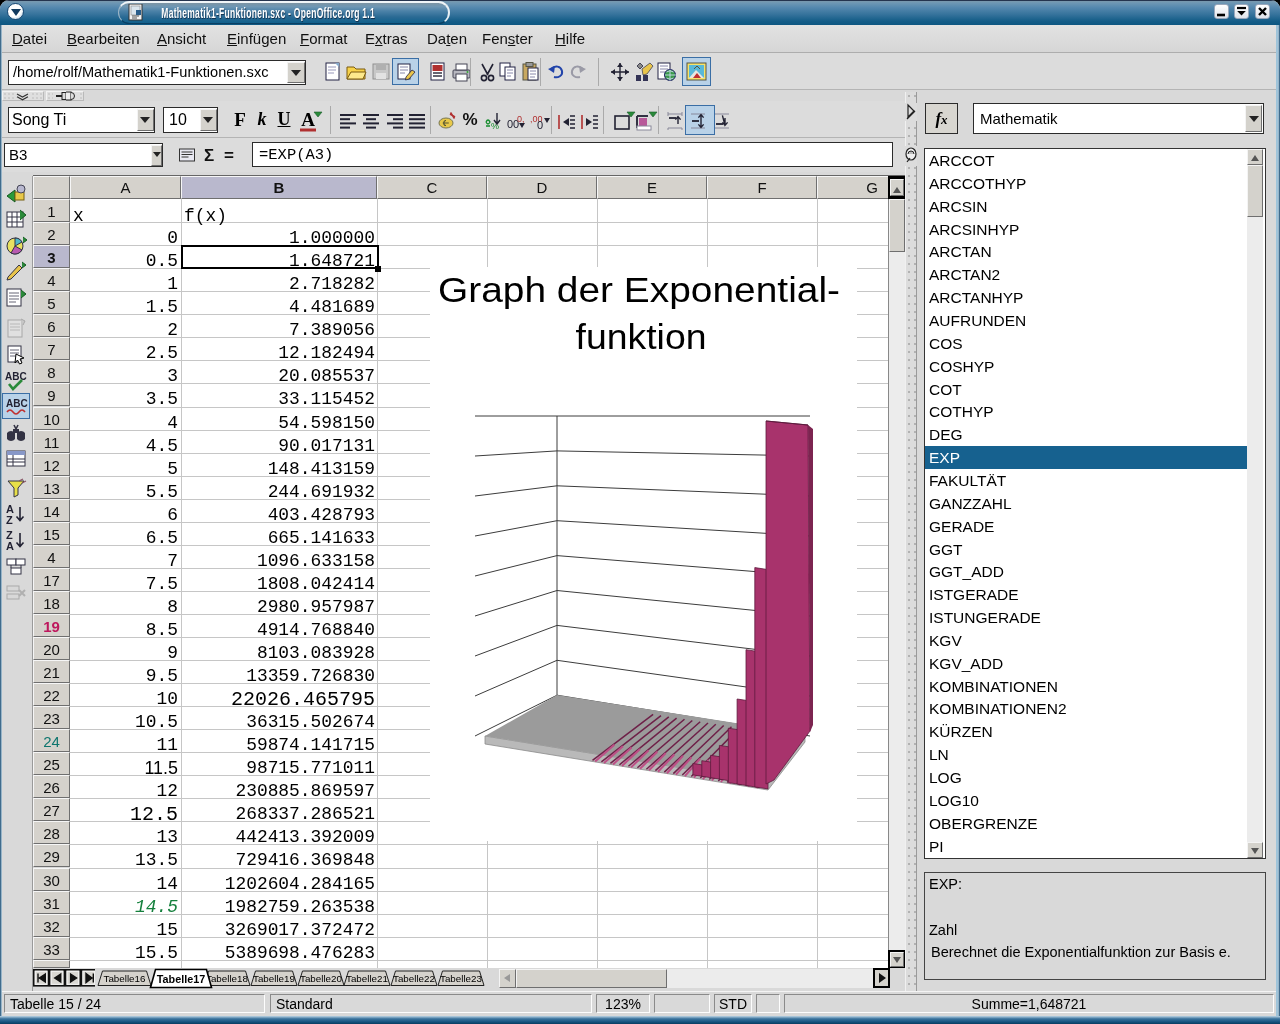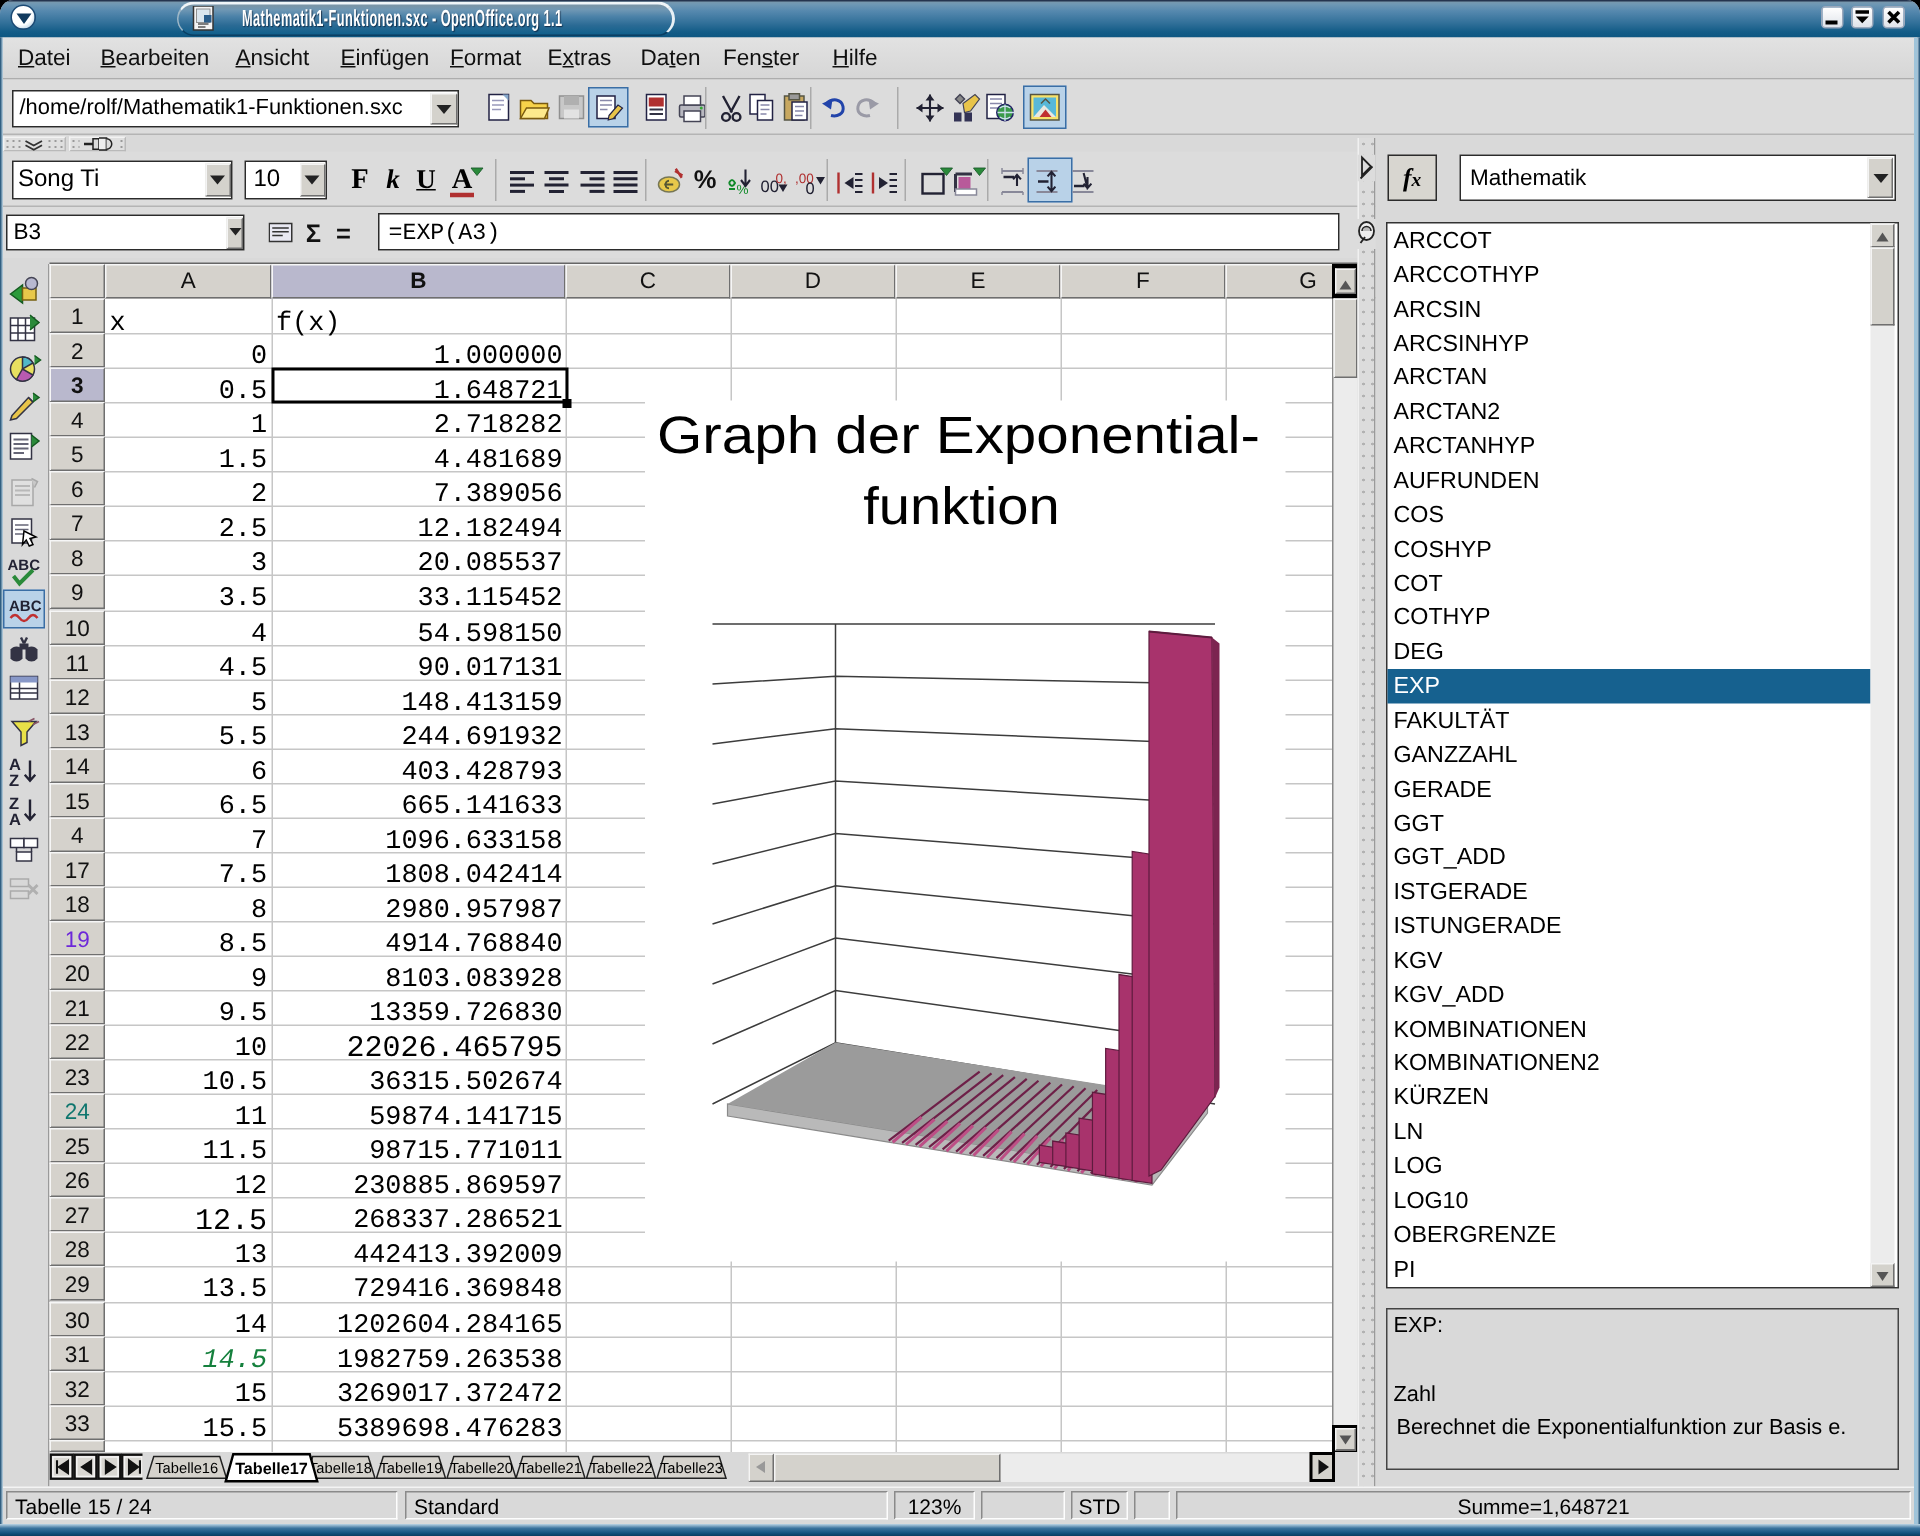--- a/index.html
+++ b/index.html
@@ -283,21 +283,21 @@
 <div style="position:absolute;left:33px;top:383.4px;width:37px;height:23.1px;background:#d5d2cc;border-top:1px solid #f6f6f6;border-left:1px solid #f6f6f6;border-bottom:1px solid #6f6f6f;border-right:1px solid #6f6f6f;font-size:15px;font-weight:normal;color:#111;text-align:center;line-height:23px;">9</div>
 <div style="position:absolute;left:33px;top:406.5px;width:37px;height:23.0px;background:#d5d2cc;border-top:1px solid #f6f6f6;border-left:1px solid #f6f6f6;border-bottom:1px solid #6f6f6f;border-right:1px solid #6f6f6f;font-size:15px;font-weight:normal;color:#111;text-align:center;line-height:23px;">10</div>
 <div style="position:absolute;left:33px;top:429.5px;width:37px;height:23.1px;background:#d5d2cc;border-top:1px solid #f6f6f6;border-left:1px solid #f6f6f6;border-bottom:1px solid #6f6f6f;border-right:1px solid #6f6f6f;font-size:15px;font-weight:normal;color:#111;text-align:center;line-height:23px;">11</div>
 <div style="position:absolute;left:33px;top:452.6px;width:37px;height:23.1px;background:#d5d2cc;border-top:1px solid #f6f6f6;border-left:1px solid #f6f6f6;border-bottom:1px solid #6f6f6f;border-right:1px solid #6f6f6f;font-size:15px;font-weight:normal;color:#111;text-align:center;line-height:23px;">12</div>
 <div style="position:absolute;left:33px;top:475.6px;width:37px;height:23.1px;background:#d5d2cc;border-top:1px solid #f6f6f6;border-left:1px solid #f6f6f6;border-bottom:1px solid #6f6f6f;border-right:1px solid #6f6f6f;font-size:15px;font-weight:normal;color:#111;text-align:center;line-height:23px;">13</div>
 <div style="position:absolute;left:33px;top:498.7px;width:37px;height:23.1px;background:#d5d2cc;border-top:1px solid #f6f6f6;border-left:1px solid #f6f6f6;border-bottom:1px solid #6f6f6f;border-right:1px solid #6f6f6f;font-size:15px;font-weight:normal;color:#111;text-align:center;line-height:23px;">14</div>
 <div style="position:absolute;left:33px;top:521.7px;width:37px;height:23.0px;background:#d5d2cc;border-top:1px solid #f6f6f6;border-left:1px solid #f6f6f6;border-bottom:1px solid #6f6f6f;border-right:1px solid #6f6f6f;font-size:15px;font-weight:normal;color:#111;text-align:center;line-height:23px;">15</div>
 <div style="position:absolute;left:33px;top:544.8px;width:37px;height:23.0px;background:#d5d2cc;border-top:1px solid #f6f6f6;border-left:1px solid #f6f6f6;border-bottom:1px solid #6f6f6f;border-right:1px solid #6f6f6f;font-size:15px;font-weight:normal;color:#111;text-align:center;line-height:23px;">4</div>
 <div style="position:absolute;left:33px;top:567.8px;width:37px;height:23.1px;background:#d5d2cc;border-top:1px solid #f6f6f6;border-left:1px solid #f6f6f6;border-bottom:1px solid #6f6f6f;border-right:1px solid #6f6f6f;font-size:15px;font-weight:normal;color:#111;text-align:center;line-height:23px;">17</div>
 <div style="position:absolute;left:33px;top:590.9px;width:37px;height:23.1px;background:#d5d2cc;border-top:1px solid #f6f6f6;border-left:1px solid #f6f6f6;border-bottom:1px solid #6f6f6f;border-right:1px solid #6f6f6f;font-size:15px;font-weight:normal;color:#111;text-align:center;line-height:23px;">18</div>
-<div style="position:absolute;left:33px;top:613.9px;width:37px;height:23.0px;background:#d5d2cc;border-top:1px solid #f6f6f6;border-left:1px solid #f6f6f6;border-bottom:1px solid #6f6f6f;border-right:1px solid #6f6f6f;font-size:15px;font-weight:normal;color:#6d28d9;text-align:center;line-height:23px;">19</div>
+<div style="position:absolute;left:33px;top:613.9px;width:37px;height:23.0px;background:#d5d2cc;border-top:1px solid #f6f6f6;border-left:1px solid #f6f6f6;border-bottom:1px solid #6f6f6f;border-right:1px solid #6f6f6f;font-size:15px;font-weight:bold;color:#be185d;text-align:center;line-height:23px;">19</div>
 <div style="position:absolute;left:33px;top:637.0px;width:37px;height:23.0px;background:#d5d2cc;border-top:1px solid #f6f6f6;border-left:1px solid #f6f6f6;border-bottom:1px solid #6f6f6f;border-right:1px solid #6f6f6f;font-size:15px;font-weight:normal;color:#111;text-align:center;line-height:23px;">20</div>
 <div style="position:absolute;left:33px;top:660.0px;width:37px;height:23.0px;background:#d5d2cc;border-top:1px solid #f6f6f6;border-left:1px solid #f6f6f6;border-bottom:1px solid #6f6f6f;border-right:1px solid #6f6f6f;font-size:15px;font-weight:normal;color:#111;text-align:center;line-height:23px;">21</div>
 <div style="position:absolute;left:33px;top:683.0px;width:37px;height:23.1px;background:#d5d2cc;border-top:1px solid #f6f6f6;border-left:1px solid #f6f6f6;border-bottom:1px solid #6f6f6f;border-right:1px solid #6f6f6f;font-size:15px;font-weight:normal;color:#111;text-align:center;line-height:23px;">22</div>
 <div style="position:absolute;left:33px;top:706.1px;width:37px;height:23.0px;background:#d5d2cc;border-top:1px solid #f6f6f6;border-left:1px solid #f6f6f6;border-bottom:1px solid #6f6f6f;border-right:1px solid #6f6f6f;font-size:15px;font-weight:normal;color:#111;text-align:center;line-height:23px;">23</div>
 <div style="position:absolute;left:33px;top:729.1px;width:37px;height:23.1px;background:#d5d2cc;border-top:1px solid #f6f6f6;border-left:1px solid #f6f6f6;border-bottom:1px solid #6f6f6f;border-right:1px solid #6f6f6f;font-size:15px;font-weight:normal;color:#0f766e;text-align:center;line-height:23px;">24</div>
 <div style="position:absolute;left:33px;top:752.2px;width:37px;height:23.0px;background:#d5d2cc;border-top:1px solid #f6f6f6;border-left:1px solid #f6f6f6;border-bottom:1px solid #6f6f6f;border-right:1px solid #6f6f6f;font-size:15px;font-weight:normal;color:#111;text-align:center;line-height:23px;">25</div>
 <div style="position:absolute;left:33px;top:775.2px;width:37px;height:23.1px;background:#d5d2cc;border-top:1px solid #f6f6f6;border-left:1px solid #f6f6f6;border-bottom:1px solid #6f6f6f;border-right:1px solid #6f6f6f;font-size:15px;font-weight:normal;color:#111;text-align:center;line-height:23px;">26</div>
 <div style="position:absolute;left:33px;top:798.3px;width:37px;height:23.0px;background:#d5d2cc;border-top:1px solid #f6f6f6;border-left:1px solid #f6f6f6;border-bottom:1px solid #6f6f6f;border-right:1px solid #6f6f6f;font-size:15px;font-weight:normal;color:#111;text-align:center;line-height:23px;">27</div>
 <div style="position:absolute;left:33px;top:821.4px;width:37px;height:23.0px;background:#d5d2cc;border-top:1px solid #f6f6f6;border-left:1px solid #f6f6f6;border-bottom:1px solid #6f6f6f;border-right:1px solid #6f6f6f;font-size:15px;font-weight:normal;color:#111;text-align:center;line-height:23px;">28</div>
 <div style="position:absolute;left:33px;top:844.4px;width:37px;height:23.1px;background:#d5d2cc;border-top:1px solid #f6f6f6;border-left:1px solid #f6f6f6;border-bottom:1px solid #6f6f6f;border-right:1px solid #6f6f6f;font-size:15px;font-weight:normal;color:#111;text-align:center;line-height:23px;">29</div>
@@ -386,21 +386,21 @@
 <div style="position:absolute;left:70px;top:643.0px;width:108px;height:20px;font-family:'Liberation Mono',monospace;font-size:17.9px;color:#000;line-height:21px;text-align:right;">9</div>
 <div style="position:absolute;left:181px;top:643.0px;width:194px;height:20px;font-family:'Liberation Mono',monospace;font-size:17.9px;color:#000;line-height:21px;text-align:right;">8103.083928</div>
 <div style="position:absolute;left:70px;top:666.0px;width:108px;height:20px;font-family:'Liberation Mono',monospace;font-size:17.9px;color:#000;line-height:21px;text-align:right;">9.5</div>
 <div style="position:absolute;left:181px;top:666.0px;width:194px;height:20px;font-family:'Liberation Mono',monospace;font-size:17.9px;color:#000;line-height:21px;text-align:right;">13359.726830</div>
 <div style="position:absolute;left:70px;top:689.0px;width:108px;height:20px;font-family:'Liberation Mono',monospace;font-size:17.9px;color:#000;line-height:21px;text-align:right;">10</div>
 <div style="position:absolute;left:181px;top:689.0px;width:194px;height:20px;font-family:'Liberation Mono',monospace;font-size:20px;color:#000;line-height:21px;text-align:right;">22026.465795</div>
 <div style="position:absolute;left:70px;top:712.1px;width:108px;height:20px;font-family:'Liberation Mono',monospace;font-size:17.9px;color:#000;line-height:21px;text-align:right;">10.5</div>
 <div style="position:absolute;left:181px;top:712.1px;width:194px;height:20px;font-family:'Liberation Mono',monospace;font-size:17.9px;color:#000;line-height:21px;text-align:right;">36315.502674</div>
 <div style="position:absolute;left:70px;top:735.1px;width:108px;height:20px;font-family:'Liberation Mono',monospace;font-size:17.9px;color:#000;line-height:21px;text-align:right;">11</div>
 <div style="position:absolute;left:181px;top:735.1px;width:194px;height:20px;font-family:'Liberation Mono',monospace;font-size:17.9px;color:#000;line-height:21px;text-align:right;">59874.141715</div>
-<div style="position:absolute;left:70px;top:758.2px;width:108px;height:20px;font-family:Liberation Mono, monospace;font-size:17.9px;color:#000;line-height:21px;text-align:right;">11.5</div>
+<div style="position:absolute;left:70px;top:758.2px;width:108px;height:20px;font-family:Liberation Sans, sans-serif;font-size:17.9px;color:#000;line-height:21px;text-align:right;">11.5</div>
 <div style="position:absolute;left:181px;top:758.2px;width:194px;height:20px;font-family:'Liberation Mono',monospace;font-size:17.9px;color:#000;line-height:21px;text-align:right;">98715.771011</div>
 <div style="position:absolute;left:70px;top:781.2px;width:108px;height:20px;font-family:'Liberation Mono',monospace;font-size:17.9px;color:#000;line-height:21px;text-align:right;">12</div>
 <div style="position:absolute;left:181px;top:781.2px;width:194px;height:20px;font-family:'Liberation Mono',monospace;font-size:17.9px;color:#000;line-height:21px;text-align:right;">230885.869597</div>
 <div style="position:absolute;left:70px;top:804.3px;width:108px;height:20px;font-family:'Liberation Mono',monospace;font-size:20px;color:#000;line-height:21px;text-align:right;">12.5</div>
 <div style="position:absolute;left:181px;top:804.3px;width:194px;height:20px;font-family:'Liberation Mono',monospace;font-size:17.9px;color:#000;line-height:21px;text-align:right;">268337.286521</div>
 <div style="position:absolute;left:70px;top:827.4px;width:108px;height:20px;font-family:'Liberation Mono',monospace;font-size:17.9px;color:#000;line-height:21px;text-align:right;">13</div>
 <div style="position:absolute;left:181px;top:827.4px;width:194px;height:20px;font-family:'Liberation Mono',monospace;font-size:17.9px;color:#000;line-height:21px;text-align:right;">442413.392009</div>
 <div style="position:absolute;left:70px;top:850.4px;width:108px;height:20px;font-family:'Liberation Mono',monospace;font-size:17.9px;color:#000;line-height:21px;text-align:right;">13.5</div>
 <div style="position:absolute;left:181px;top:850.4px;width:194px;height:20px;font-family:'Liberation Mono',monospace;font-size:17.9px;color:#000;line-height:21px;text-align:right;">729416.369848</div>
 <div style="position:absolute;left:70px;top:873.5px;width:108px;height:20px;font-family:'Liberation Mono',monospace;font-size:17.9px;color:#000;line-height:21px;text-align:right;">14</div>

